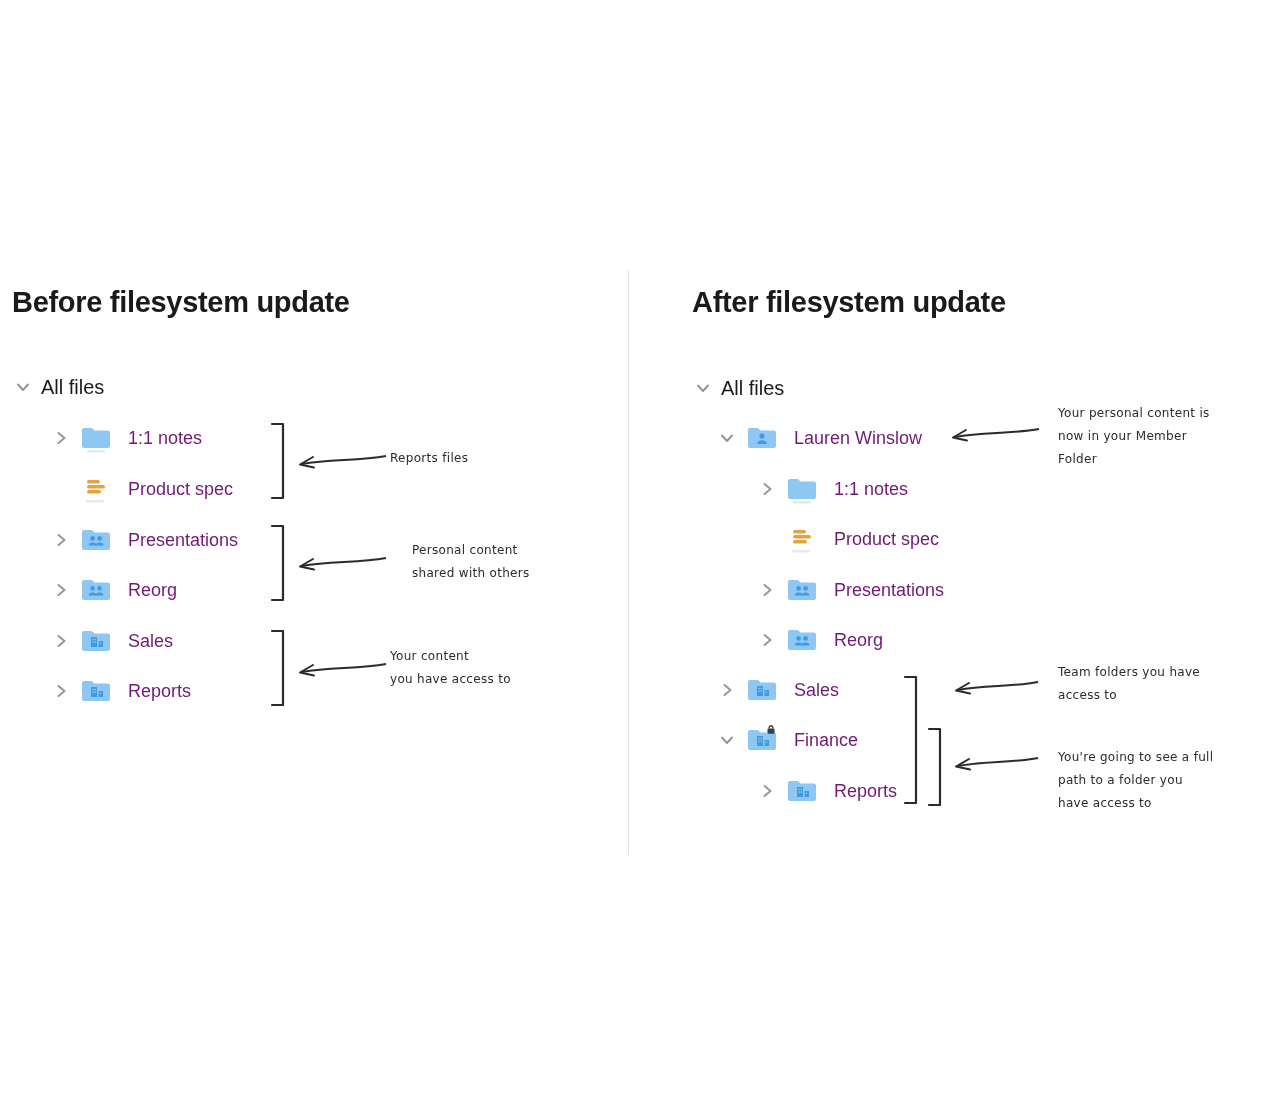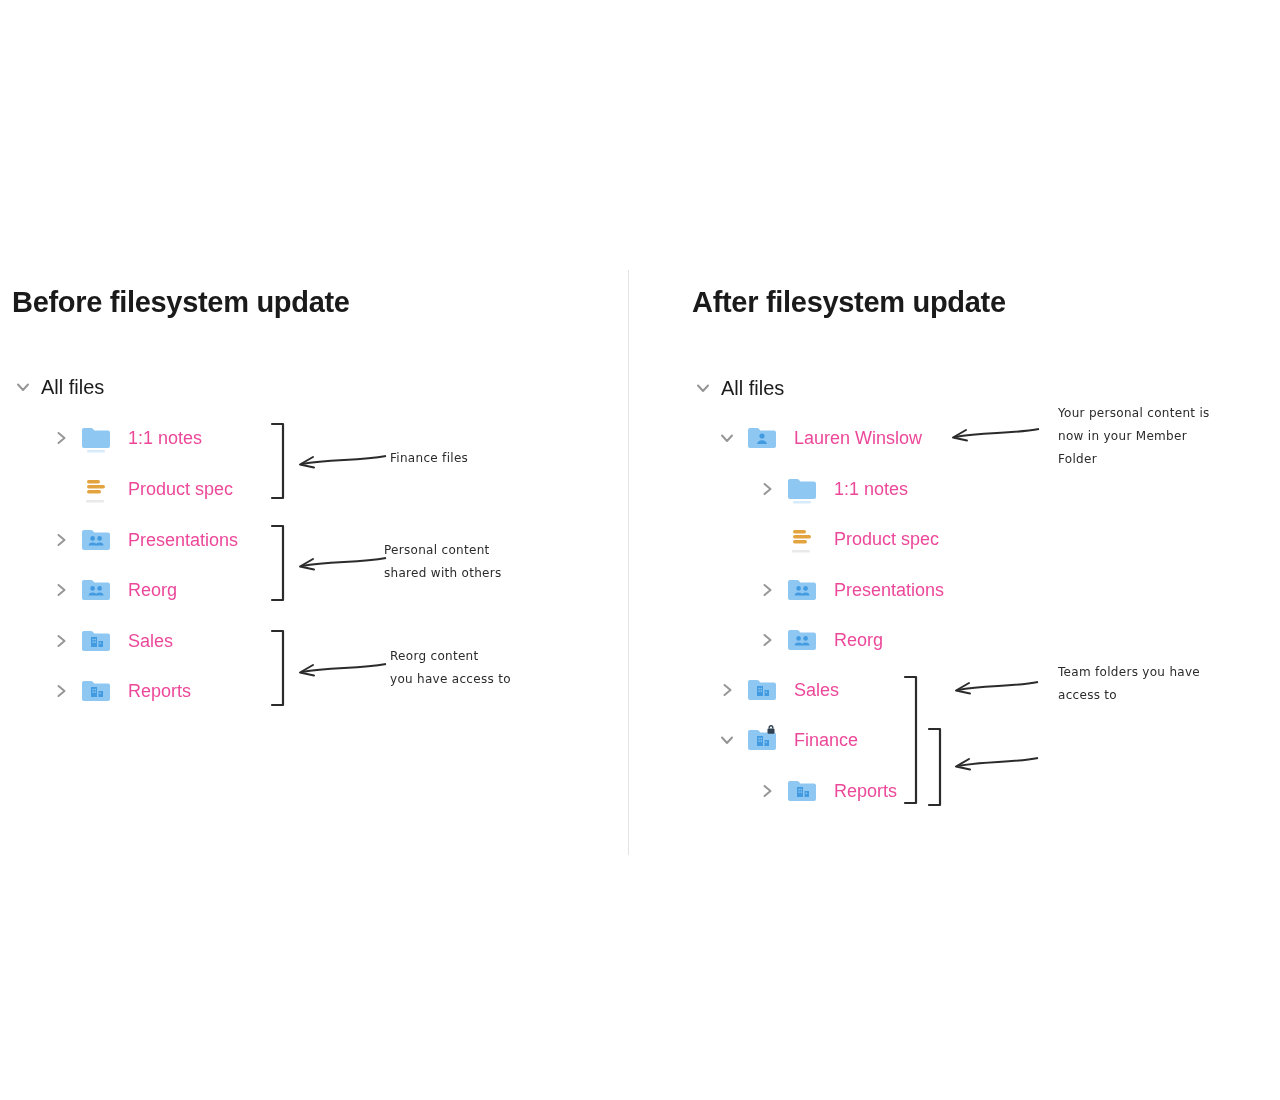--- a/index.html
+++ b/index.html
@@ -3,21 +3,21 @@
 <meta charset="utf-8">
 <style>
   html,body{margin:0;padding:0;background:#ffffff;}
   .stage{position:relative;width:1280px;height:1036px;background:#ffffff;overflow:hidden;
          font-family:"Liberation Sans",sans-serif;color:#1f1f1f;}
   .title{position:absolute;font-size:29px;font-weight:700;letter-spacing:-0.3px;color:#1a1a1a;white-space:nowrap;}
   .divider{position:absolute;left:628px;top:270px;width:1px;height:585px;background:#e5e3e0;}
   .row{position:absolute;display:flex;align-items:center;height:50px;text-align:center;}
   .chev{width:18px;height:18px;display:flex;align-items:center;justify-content:center;flex:0 0 18px;}
   .icon{width:32px;height:30px;margin-left:10px;display:flex;align-items:center;justify-content:center;flex:0 0 32px;}
-  .lbl{margin-left:16px;font-size:18px;color:#ec4899;white-space:nowrap;}
+  .lbl{margin-left:16px;font-size:18px;color:#701a75;white-space:nowrap;}
   .root-lbl{margin-left:9px;font-size:20px;color:#1b1b1b;white-space:nowrap;}
   .ann{position:absolute;font-family:"DejaVu Sans",sans-serif;font-size:12px;line-height:23px;
        color:#2b2b2b;letter-spacing:0.3px;white-space:nowrap;}
   .ann span{display:block;}
   .sk{position:absolute;}
   svg{display:block;}
 </style>
 </head>
 <body>
 
@@ -171,28 +171,28 @@
       </svg>
   </div>
   <div class="sk" style="left:292px;top:658px;">
     <svg width="96" height="22">
         <path d="M94 6 C66 11 38 9 10 14" fill="none" stroke="#2b2b2b" stroke-width="2"></path>
         <path d="M21 7 L8 14.5 L22 17.5" fill="none" stroke="#2b2b2b" stroke-width="2" stroke-linecap="round" stroke-linejoin="round"></path>
       </svg>
   </div>
 
   <div class="ann" style="left:390px;top:447px;">
-    <span>Finance files</span>
-  </div>
-  <div class="ann" style="left:384px;top:539px;">
+    <span>Reports files</span>
+  </div>
+  <div class="ann" style="left:412px;top:539px;">
     <span>Personal content</span>
     <span>shared with others</span>
   </div>
   <div class="ann" style="left:390px;top:645px;">
-    <span>Reorg content</span>
+    <span>Your content</span>
     <span>you have access to</span>
   </div>
 
   <div class="title" style="left:692px;top:286px;">After filesystem update</div>
 
   <div class="row" style="left:694px;top:363px;">
     <span class="chev">
       <svg width="16" height="16" viewBox="0 0 16 16">
           <path d="M3 5.5 L8 11 L13 5.5" fill="none" stroke="#969696" stroke-width="2" stroke-linecap="round" stroke-linejoin="round"></path>
         </svg>
@@ -379,14 +379,19 @@
 
   <div class="ann" style="left:1058px;top:402px;">
     <span>Your personal content is</span>
     <span>now in your Member</span>
     <span>Folder</span>
   </div>
   <div class="ann" style="left:1058px;top:661px;">
     <span>Team folders you have</span>
     <span>access to</span>
   </div>
+  <div class="ann" style="left:1058px;top:746px;">
+    <span>You're going to see a full</span>
+    <span>path to a folder you</span>
+    <span>have access to</span>
+  </div>
 
 </div>
 
 </body></html>

